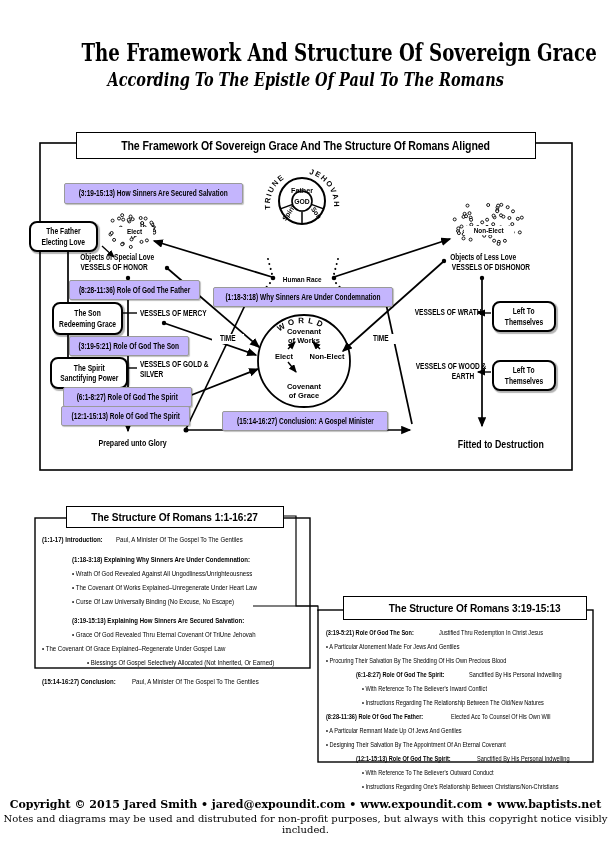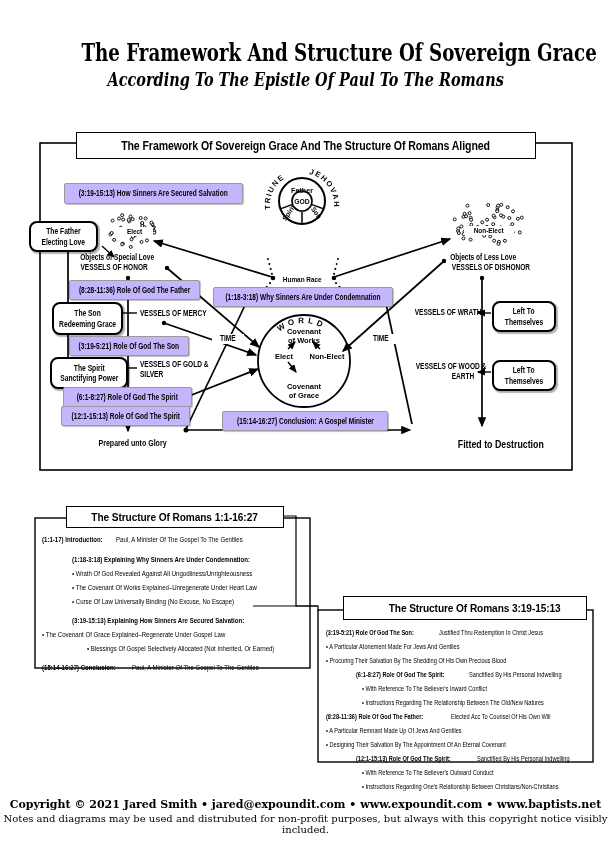--- a/index.html
+++ b/index.html
@@ -319,20 +319,21 @@
   <div class="abs hdrbox" style="left:66px;top:506px;width:216px;height:20px;font-size:11.5px;">
       <span>The Structure Of Romans 1:1-16:27</span>
     </div>
   <div class="abs s1" style="left:42px;top:531px;">
     <div class="srow"><b>(1:1-17) Introduction:</b><span> Paul, A Minister Of The Gospel To The Gentiles</span></div>
     <div class="srow" style="margin-left:30px;margin-top:6px;"><b>(1:18-3:18) Explaining Why Sinners Are Under Condemnation:</b><span></span></div>
     <div class="srow" style="margin-left:30px;"><b></b><span>• Wrath Of God Revealed Against All Ungodliness/Unrighteousness</span></div>
     <div class="srow" style="margin-left:30px;"><b></b><span>• The Covenant Of Works Explained–Unregenerate Under Heart Law</span></div>
     <div class="srow" style="margin-left:30px;"><b></b><span>• Curse Of Law Universally Binding (No Excuse, No Escape)</span></div>
     <div class="srow" style="margin-left:30px;margin-top:5px;"><b>(3:19-15:13) Explaining How Sinners Are Secured Salvation:</b><span></span></div>
+    <div class="srow" style="margin-left:30px;"><b></b><span>• Grace Of God Revealed Thru Eternal Covenant Of TriUne Jehovah</span></div>
     <div class="srow" style=""><b></b><span>• The Covenant Of Grace Explained–Regenerate Under Gospel Law</span></div>
     <div class="srow" style="margin-left:45px;"><b></b><span>• Blessings Of Gospel Selectively Allocated (Not Inherited, Or Earned)</span></div>
     <div class="srow" style="margin-top:5px;"><b>(15:14-16:27) Conclusion:</b><span> Paul, A Minister Of The Gospel To The Gentiles</span></div>
   </div>
 
   <div class="abs hdrbox" style="left:343px;top:596px;width:222px;height:22px;font-size:11.5px;padding-left:20px;">
       <span>The Structure Of Romans 3:19-15:13</span>
     </div>
   <div class="abs s3" style="left:326px;top:624px;">
     <div class="srow"><b>(3:19-5:21) Role Of God The Son:</b><span> Justified Thru Redemption In Christ Jesus</span></div>
@@ -342,16 +343,16 @@
     <div class="srow" style="margin-left:36px;"><b></b><span>• With Reference To The Believer's Inward Conflict</span></div>
     <div class="srow" style="margin-left:36px;"><b></b><span>• Instructions Regarding The Relationship Between The Old/New Natures</span></div>
     <div class="srow"><b>(8:28-11:36) Role Of God The Father:</b><span> Elected Acc To Counsel Of His Own Will</span></div>
     <div class="srow"><b></b><span>• A Particular Remnant Made Up Of Jews And Gentiles</span></div>
     <div class="srow"><b></b><span>• Designing Their Salvation By The Appointment Of An Eternal Covenant</span></div>
     <div class="srow" style="margin-left:30px;"><b>(12:1-15:13) Role Of God The Spirit:</b><span> Sanctified By His Personal Indwelling</span></div>
     <div class="srow" style="margin-left:36px;"><b></b><span>• With Reference To The Believer's Outward Conduct</span></div>
     <div class="srow" style="margin-left:36px;"><b></b><span>• Instructions Regarding One's Relationship Between Christians/Non-Christians</span></div>
   </div>
 
-  <div class="abs foot1"><span>Copyright © 2021 Jared Smith • jared@expoundit.com • www.expoundit.com • www.baptists.net</span></div>
+  <div class="abs foot1"><span>Copyright © 2015 Jared Smith • jared@expoundit.com • www.expoundit.com • www.baptists.net</span></div>
   <div class="abs foot2"><span>Notes and diagrams may be used and distrubuted for non-profit purposes, but always with this copyright notice visibly included.</span></div>
 
 </div>
 
 </body></html>

